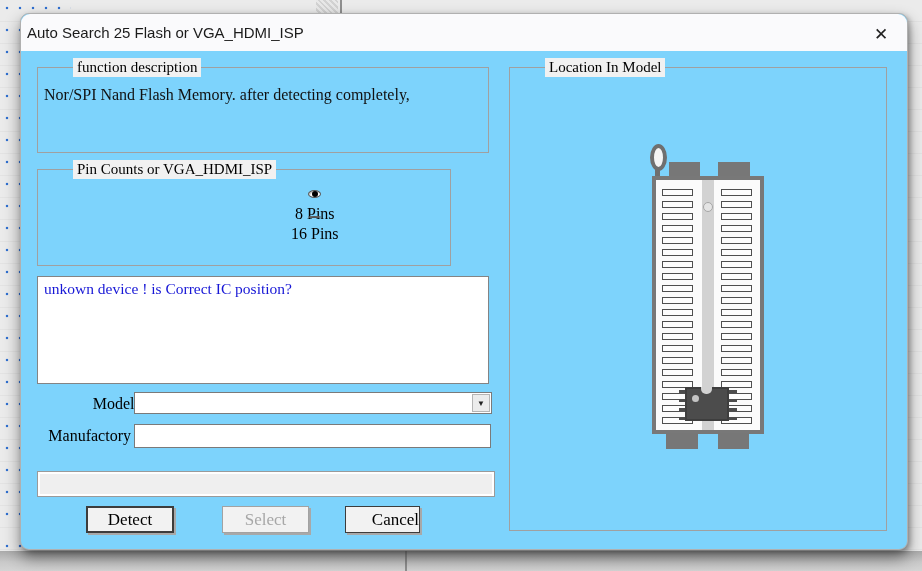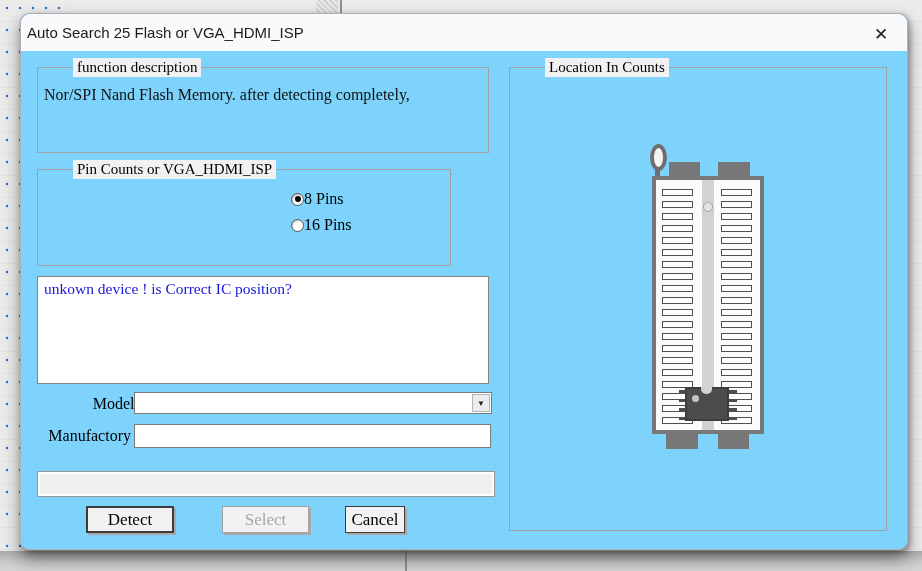--- a/index.html
+++ b/index.html
@@ -64,21 +64,21 @@
     position:absolute; top:-10px; left:8px; background:#f1f1f1;
     padding:0 4px; font-size:15px; color:#000; line-height:19px; white-space:nowrap;margin-left:27px;
   }
 
   .fn-desc { left:16px; top:53px; width:452px; height:86px; }
   .fn-text { position:absolute; left:6px; top:16px; right:4px; font-size:16px; line-height:21px; color:#111; }
   .fn-line1 { text-indent:62px; }
 
   .pin-grp { left:16px; top:155px; width:414px; height:97px; }
   .radio-col { position:absolute; left:253px; top:20px; display:flex; flex-direction:column; gap:8px; }
-  .radio-row { display:flex; align-items:center; height:18px; cursor:pointer; }
+  .radio-row { display:flex; align-items:center; gap:7px; height:18px; cursor:pointer;flex-direction:column; }
   .radio-circle {
     width:13px; height:13px; border-radius:50%;
     border:1px solid #555; background:#fff;
     display:flex; align-items:center; justify-content:center;
     box-shadow:inset 1px 1px 1px rgba(0,0,0,.25);
   }
   .radio-circle .dot { width:6px; height:6px; border-radius:50%; background:#000; }
   .radio-label { font-size:16px; color:#000; }
 
   .msg-box {
@@ -115,21 +115,21 @@
 
   .btn {
     position:absolute; top:492px; height:27px;
     background:#f2f2f2; font-family:inherit; font-size:17px; color:#000;
     display:flex; align-items:center; justify-content:center; cursor:pointer;
     border:1px solid #3c3c3c;
     box-shadow:2px 2px 0 0 #a8a8a8;
   }
   .btn-detect { left:65px; width:88px; border-width:2px; }
   .btn-select { left:201px; width:87px; color:#a7a7a7; border-color:#a2a2a2; cursor:default; }
-  .btn-cancel { left:324px; width:60px; }
+  .btn-cancel { left:324px; width:75px;justify-content:flex-end; }
 
   
   .loc-grp { left:488px; top:53px; width:378px; height:464px; }
 
   .sock { position:absolute; inset:0; }
   .lever-ring {
     position:absolute; left:140px; top:76px; width:17px; height:27px;
     border:4px solid #6f6f6f; border-radius:50%; background:#f4f4f4;
   }
   .lever-stem { position:absolute; left:145px; top:100px; width:5px; height:10px; background:#6f6f6f; }
@@ -234,21 +234,21 @@
     <span>Detect</span>
   </div>
   <div class="btn btn-select">
     <span>Select</span>
   </div>
   <div class="btn btn-cancel">
     <span>Cancel</span>
   </div>
 
   <div class="groupbox loc-grp">
-    <span class="legend">Location In Counts</span>
+    <span class="legend">Location In Model</span>
 
     <div class="sock">
       <div class="lever-ring"></div>
       <div class="lever-stem"></div>
       <div class="tab tab-t1"></div>
       <div class="tab tab-t2"></div>
 
       <div class="sock-body">
         <div class="sock-bar"></div>
         <div class="sock-circle"></div>

